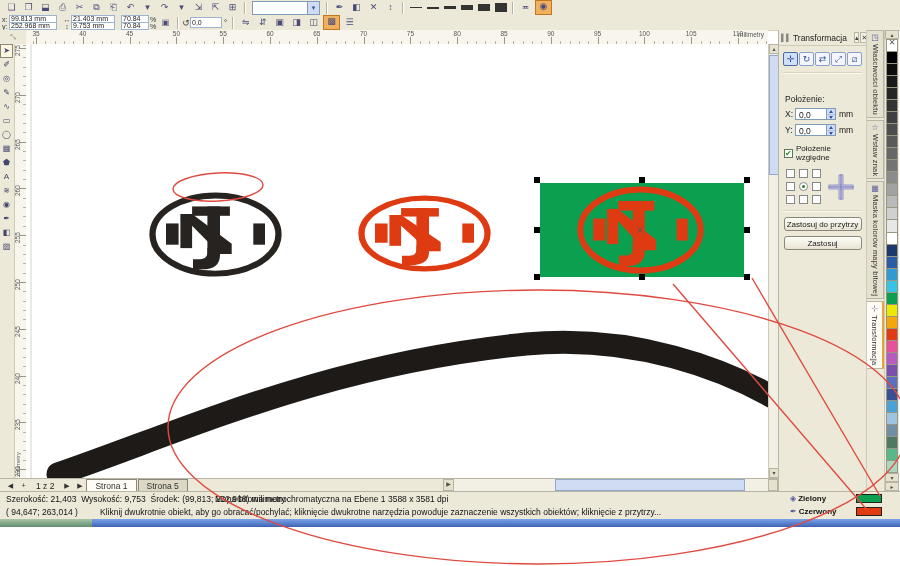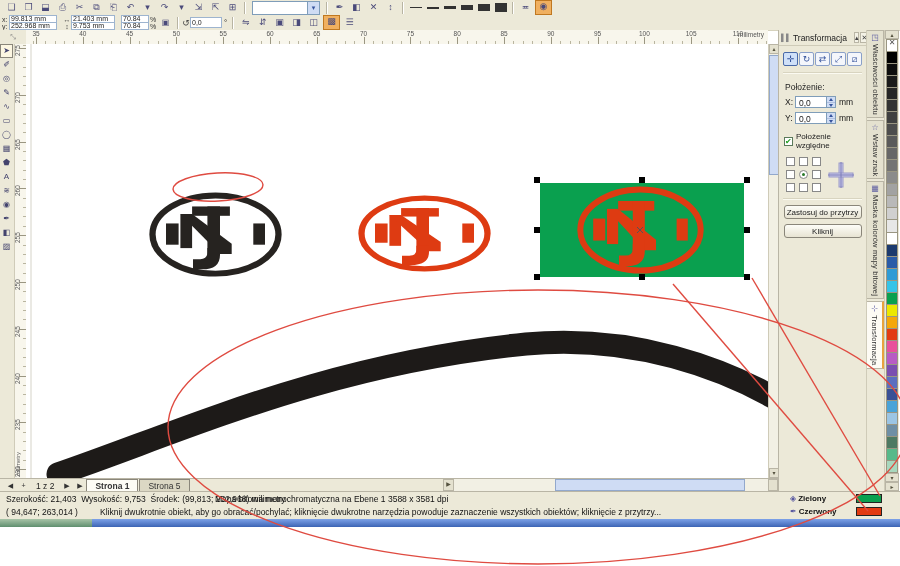--- a/index.html
+++ b/index.html
@@ -51,37 +51,37 @@
   #v-scroll{position:absolute;left:768px;top:44px;width:10px;height:434px;background:#f2f0e4;border-left:1px solid #cfcbb8;}
   .sarrow{position:absolute;left:0;width:10px;height:10px;background:#e4e1cf;border:1px solid #b9b5a5;box-sizing:border-box;font-size:6px;line-height:8px;text-align:center;color:#55523f;}
   #v-scroll .up{top:0;}
   #v-scroll .dn{bottom:0;}
   #v-scroll .thumb{position:absolute;left:0;top:11px;width:10px;height:120px;background:#cfdcf4;border:1px solid #92a8cc;box-sizing:border-box;}
   
   #pagerow{position:absolute;left:0;top:478px;width:778px;height:13px;background:#ece9d8;border-top:1px solid #b9b5a5;display:flex;align-items:center;}
   .navb{width:11px;height:11px;font-size:7px;line-height:11px;text-align:center;color:#333;border:1px solid transparent;}
   #page-indicator{font-size:8.5px;margin:0 6px;color:#222;}
   .ptab{height:12px;padding:0 8px;font-size:8.5px;line-height:12px;border:1px solid #8a867a;border-bottom:none;background:#dcd8c4;margin-right:1px;color:#333;}
-  .ptab.active{background:#fdfcf5;font-weight:bold;}
+  .ptab.active{background:#fdfcf5;font-weight:normal;}
   #h-scroll{position:absolute;left:443px;top:479px;width:325px;height:12px;background:#f2f0e4;}
   #h-scroll .la{position:absolute;left:0;top:0;width:11px;height:12px;}
   #h-scroll .ra{position:absolute;right:0;top:0;width:11px;height:12px;}
   #h-scroll .thumb{position:absolute;left:112px;top:0;width:190px;height:12px;background:#cfdcf4;border:1px solid #92a8cc;box-sizing:border-box;}
   #scroll-corner{position:absolute;left:768px;top:479px;width:10px;height:12px;background:#e4e1cf;border:1px solid #b9b5a5;box-sizing:border-box;}
   
   #docker{position:absolute;left:778px;top:30px;width:88px;height:461px;background:#ece9d8;border-left:1px solid #b9b5a5;box-sizing:border-box;}
   #docker-title{display:flex;align-items:center;height:15px;border-bottom:1px solid #cfcbb8;padding:0 2px;font-size:8.5px;color:#222;}
   #docker-title .grip{color:#888;font-size:7px;margin-right:2px;}
   #docker-title .dash{flex:1;border-top:1px dotted #9a9682;margin:0 3px;}
   .tbx{width:11px;height:11px;font-size:7px;line-height:9px;text-align:center;border:1px solid #b9b5a5;background:#f4f2e6;margin-left:1px;color:#444;box-sizing:border-box;}
   #transform-mode-buttons{display:flex;justify-content:center;gap:1px;margin-top:6px;}
   .xfbtn{width:15px;height:14px;border:1px solid #8aa0c8;background:#f4f6fb;font-size:9px;line-height:13px;text-align:center;color:#35539c;box-sizing:border-box;border-radius:2px;}
   .xfbtn.active{background:#cfe0f8;border-color:#4a6aa8;}
   .dhr{border-top:1px solid #d8d4c0;border-bottom:1px solid #fbfaf1;margin:6px 4px 0 4px;}
-  .dlabelrow{font-size:8.5px;padding:8px 0 2px 6px;color:#222;}
+  .dlabelrow{font-size:8.5px;padding:20px 0 2px 6px;color:#222;}
   .drow{display:flex;align-items:center;padding:2px 0 2px 6px;}
   .daxis{font-size:8.5px;width:10px;}
   .dfield{background:#fff;border:1px solid #7f9db9;height:12px;line-height:12px;font-size:8.5px;width:32px;padding-left:3px;box-sizing:border-box;}
   .spin{display:flex;flex-direction:column;width:9px;height:12px;border:1px solid #7f9db9;border-left:none;box-sizing:border-box;}
   .spin b{flex:1;background:#cfdcf4;position:relative;}
   .spin b:first-child{border-bottom:1px solid #aebedf;}
   .spin b::after{content:"";position:absolute;left:2px;top:1px;border-left:2px solid transparent;border-right:2px solid transparent;}
   .spin b.u::after{border-bottom:3px solid #35539c;}
   .spin b.d::after{border-top:3px solid #35539c;}
   .dunit{font-size:8.5px;margin-left:3px;}
@@ -412,21 +412,21 @@
         <g stroke="#9a9ac8" stroke-width="1" fill="#c8c8e8">
           <rect x="11" y="1" width="4" height="24"></rect>
             <rect x="1" y="11" width="24" height="4"></rect>
           <line x1="13" y1="0" x2="13" y2="26" stroke="#7a7ab8"></line>
             <line x1="0" y1="13" x2="26" y2="13" stroke="#7a7ab8"></line>
         </g>
       </svg>
     </div>
     <div class="dhr"></div>
     <div class="dbtn">Zastosuj do przytrzy</div>
-    <div class="dbtn">Kliknij</div>
+    <div class="dbtn">Zastosuj</div>
   </div>
 
   <div id="side-tab-strip">
       <div class="sidetab">
         <div class="sicon">◳</div>
         <div class="slabel">Właściwości obiektu</div>
       </div>
       <div class="sidetab">
         <div class="sicon">☆</div>
         <div class="slabel">Wstaw znak</div>

